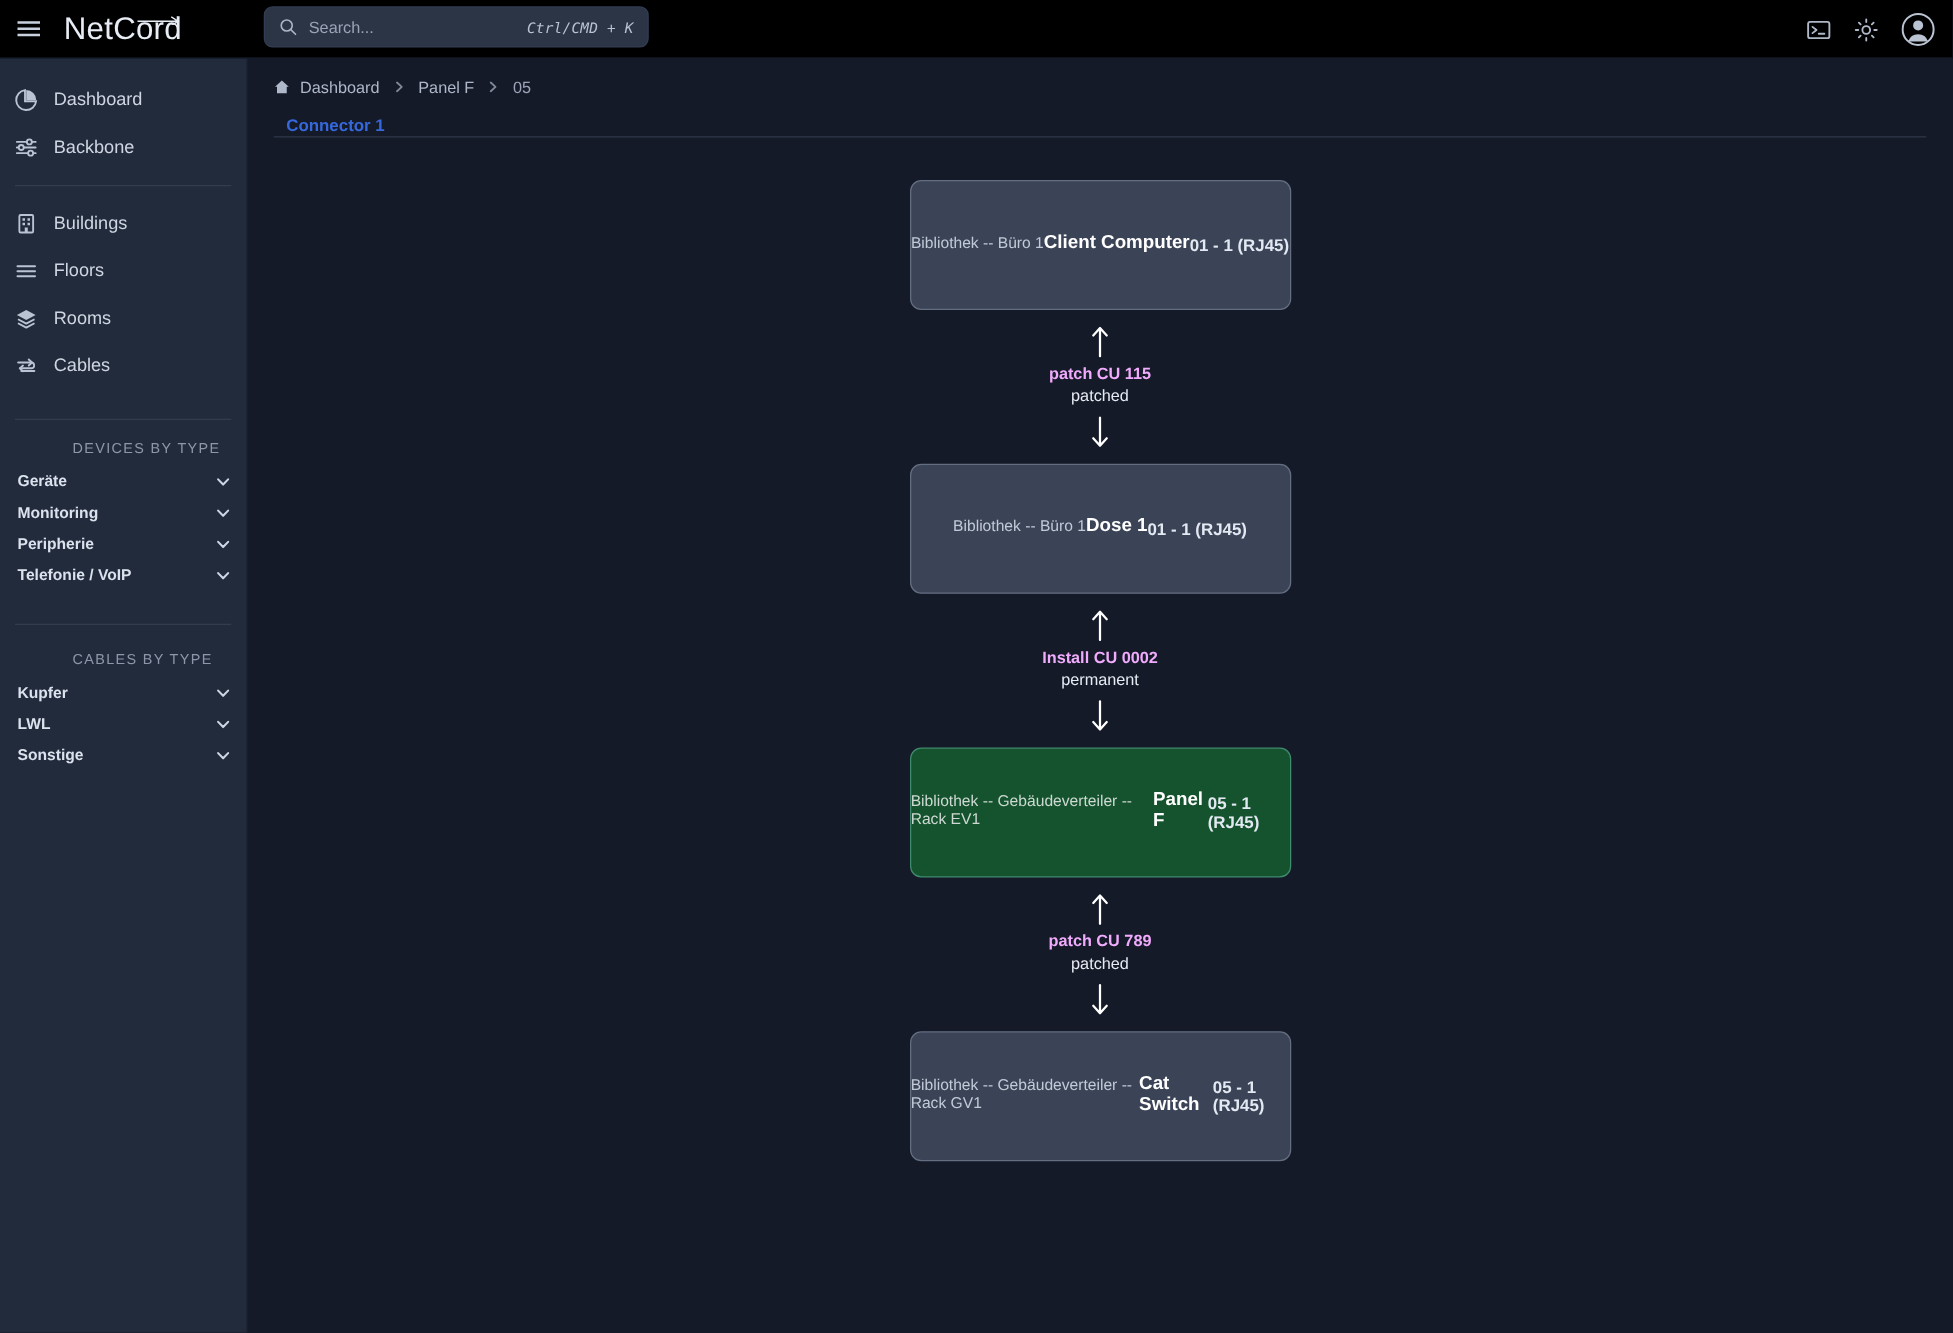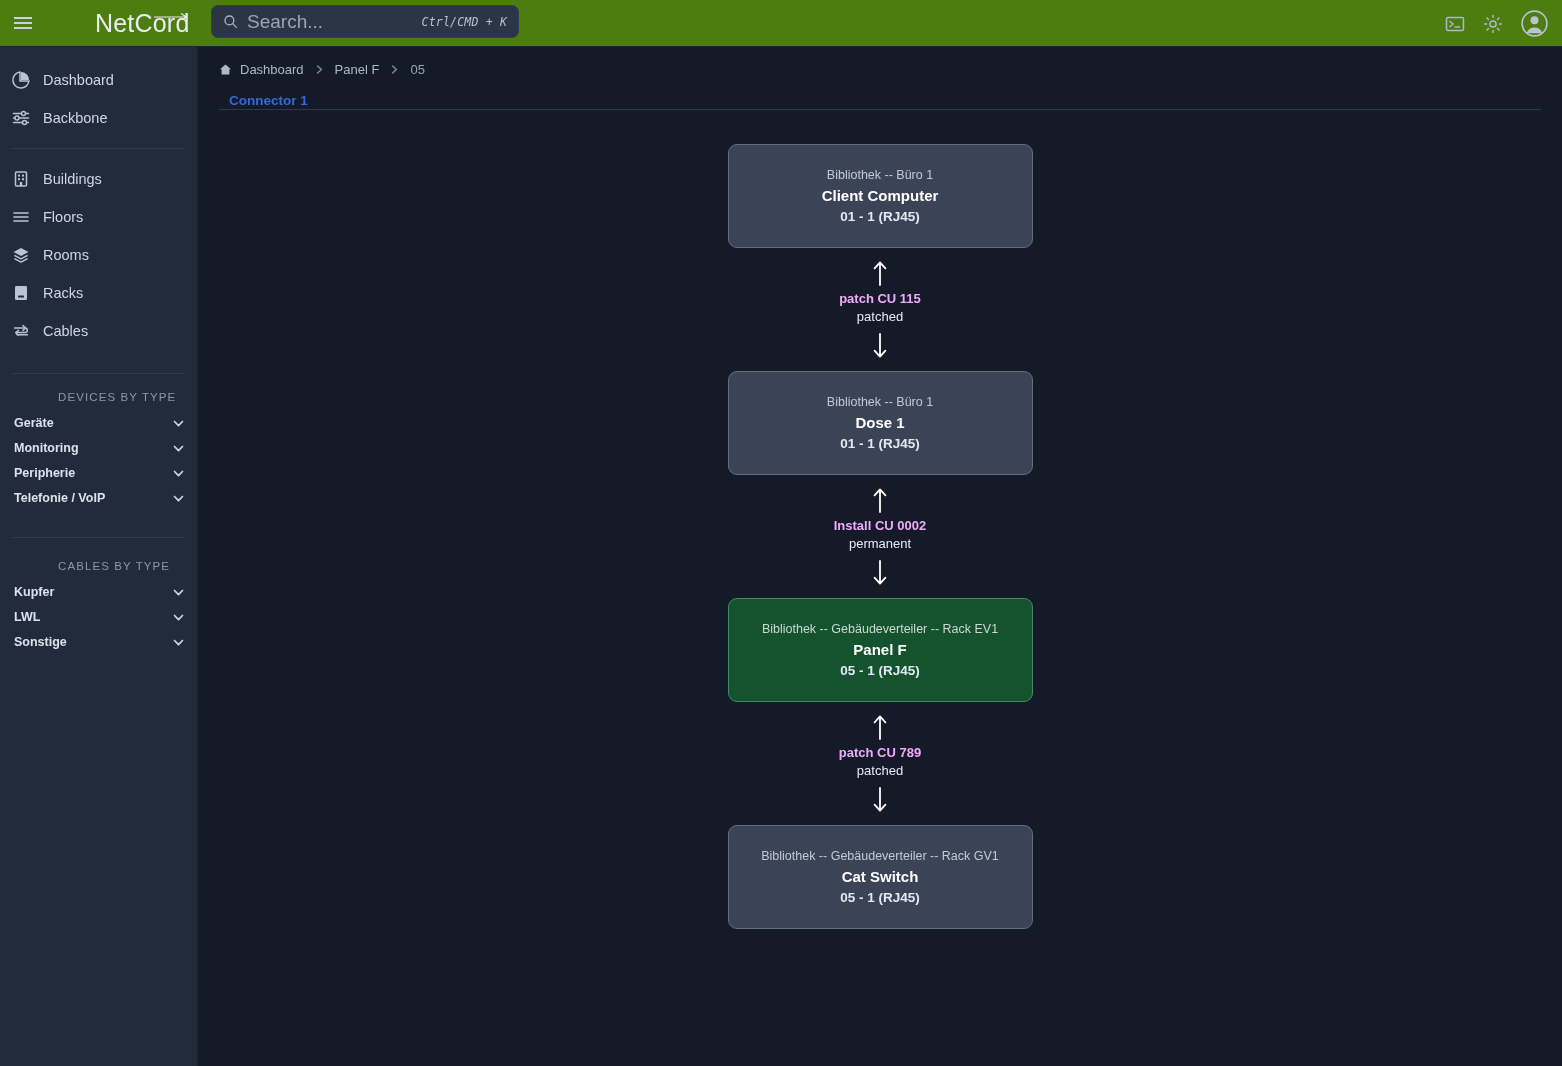--- a/index.html
+++ b/index.html
@@ -10,24 +10,23 @@
     overflow: hidden;
     background: #151a29;
     font-family: "Liberation Sans", sans-serif;
     color: #d6dbe6;
   }
 
   
   #topbar {
     position: absolute; top: 0; left: 0;
     width: 1562px; height: 47px;
-    background: #4d7c0f;
+    background: #000000;
     display: flex; align-items: center;
     border-bottom: 1px solid #1b2333;
-    gap: 44px;
   }
   #hamburger {
     width: 46px; height: 47px;
     display: flex; align-items: center; justify-content: center;
     cursor: pointer;
   }
   #hamburger span {
     display: block; width: 18px; height: 12px; position: relative;
   }
   #hamburger span i {
@@ -49,21 +48,21 @@
   }
 
   #search {
     position: absolute; left: 211px; top: 5px;
     width: 308px; height: 33px;
     background: #2b3546; border: 1px solid #323d52;
     border-radius: 7px;
     display: flex; align-items: center; padding: 0 11px;
   }
   #search .sicon { width: 15px; height: 15px; margin-right: 9px; flex: none; }
-  #search .sph { font-size: 19px; color: #9aa4b6; flex: 1; }
+  #search .sph { font-size: 13px; color: #9aa4b6; flex: 1; }
   #search .skbd {
     font-family: "DejaVu Sans Mono", monospace;
     font-size: 11.5px; color: #b8c2d2; letter-spacing: .2px; font-style: italic;
   }
 
   #topright {
     position: absolute; right: 14px; top: 0; height: 47px;
     display: flex; align-items: center; gap: 18px;
   }
   .ticon { cursor: pointer; display:flex; align-items:center; justify-content:center; }
@@ -129,21 +128,21 @@
   
   #flow {
     margin-top: 34px;
     display: flex; flex-direction: column; align-items: center;
   }
   .node {
     width: 305px; min-height: 104px;
     border-radius: 9px;
     border: 1px solid #646e81;
     background: #3b4356;
-    display: flex; flex-direction: column;
+    display: flex; flex-direction: row;
     align-items: center; justify-content: center;
     cursor: pointer;
   }
   .node.hl { background: #14532d; border-color: #3f8b6e; }
   .node .loc { font-size: 12.5px; color: #c2cad8; margin-bottom: 5px; }
   .node .title { font-size: 15px; font-weight: bold; color: #ffffff; margin-bottom: 5px; }
   .node .port { font-size: 13.5px; font-weight: bold; color: #e3e9f2; }
   .node.hl .loc { color: #cdd9d2; }
 
   .link {
@@ -279,29 +278,20 @@
     <span class="nicon">
       <svg width="18" height="18" viewBox="0 0 18 18">
         <path d="M9 2 L16.5 6 L9 10 L1.5 6 Z" fill="#b9c3d2"></path>
         <path d="M2.4 9.4 L9 12.9 L15.6 9.4" fill="none" stroke="#b9c3d2" stroke-width="1.5" stroke-linejoin="round"></path>
         <path d="M2.4 12.6 L9 16.1 L15.6 12.6" fill="none" stroke="#b9c3d2" stroke-width="1.5" stroke-linejoin="round"></path>
       </svg>
     </span>
     <span class="nlbl">Rooms</span>
   </div>
 
-  <div class="navitem">
-    <span class="nicon">
-      <svg width="18" height="18" viewBox="0 0 18 18">
-        <rect x="3" y="2" width="12" height="14" rx="1.2" fill="#b9c3d2"></rect>
-        <rect x="6" y="11.5" width="6" height="2" rx="0.6" fill="#222b3c"></rect>
-      </svg>
-    </span>
-    <span class="nlbl">Racks</span>
-  </div>
 
 
   <div class="navitem">
     <span class="nicon">
       <svg width="18" height="18" viewBox="0 0 18 18">
         <path d="M2.5 6 H13 a2.3 2.3 0 0 1 0 4.6 H4" fill="none" stroke="#b9c3d2" stroke-width="1.5" stroke-linecap="round"></path>
         <path d="M11 3.6 L13.6 6 L11 8.4" fill="none" stroke="#b9c3d2" stroke-width="1.5" stroke-linecap="round" stroke-linejoin="round"></path>
         <path d="M6.4 8.4 L3.8 10.7 L6.4 13" fill="none" stroke="#b9c3d2" stroke-width="1.5" stroke-linecap="round" stroke-linejoin="round"></path>
         <path d="M15.5 12.8 H5" fill="none" stroke="#b9c3d2" stroke-width="1.5" stroke-linecap="round"></path>
       </svg>

